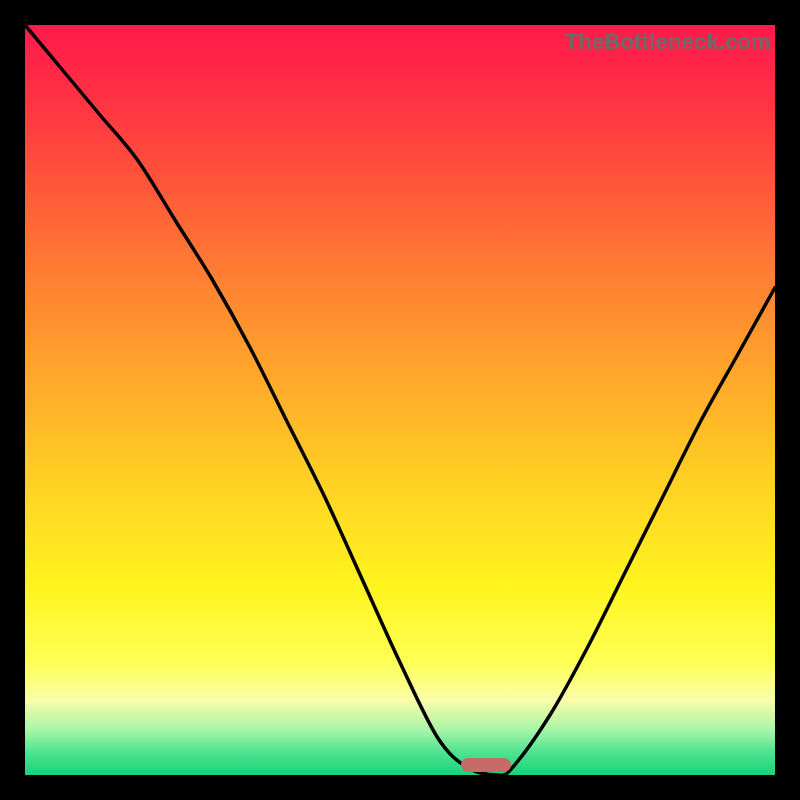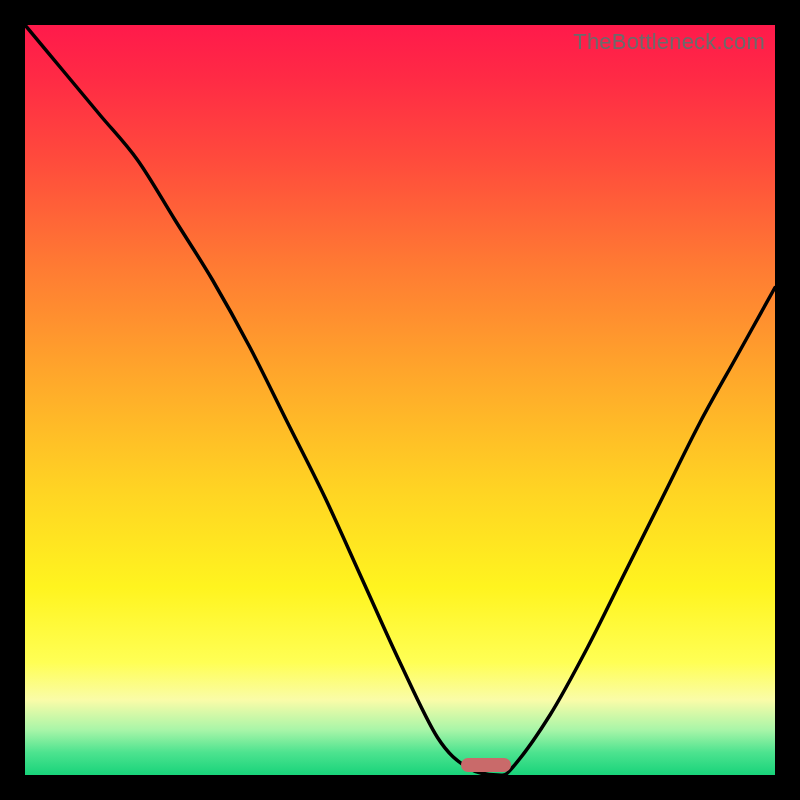--- a/index.html
+++ b/index.html
@@ -31,24 +31,24 @@
       #fafca8 90%,
       #a8f5a8 94%,
       #4de38f 97%,
       #18d37a 100%
     );
   }
 
   .watermark {
     position: absolute;
     top: 4px;
-    right: 10px;
+    right: 4px;
     color: #6b6b6b;
     font-size: 22px;
-    font-weight: 400;
+    font-weight: 700;
     letter-spacing: 0.2px;
   }
 
   svg.curve {
     position: absolute;
     left: 0; top: 0;
     width: 750px;
     height: 750px;
   }
 

